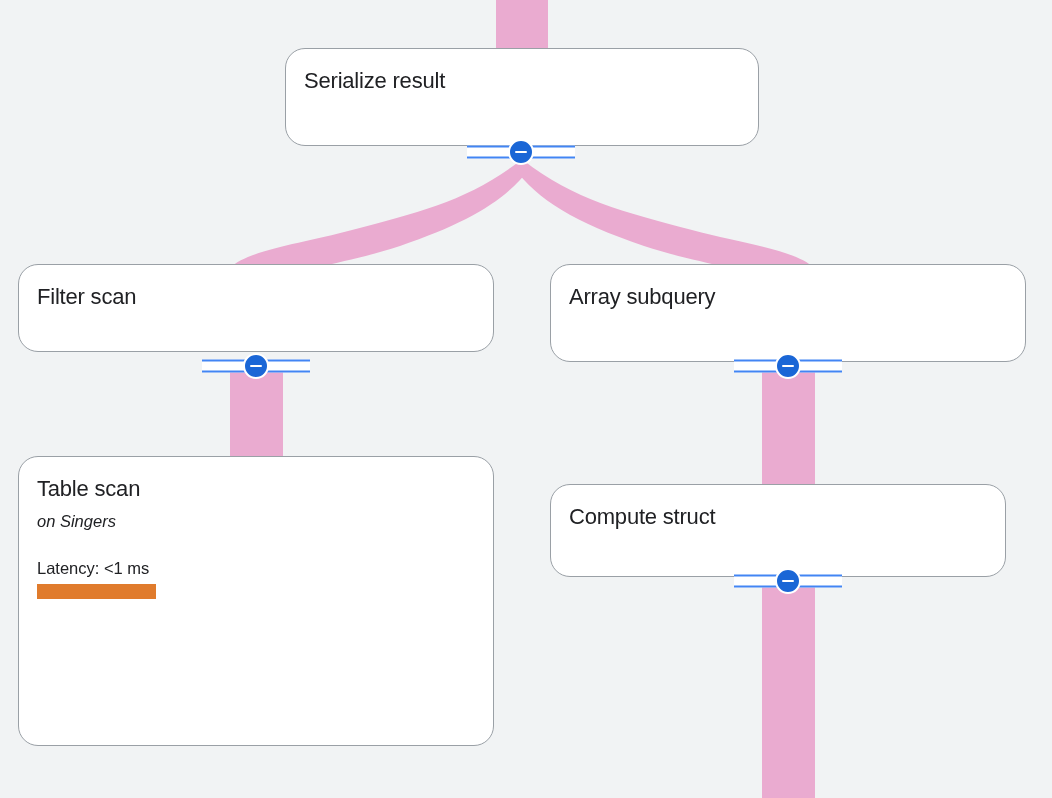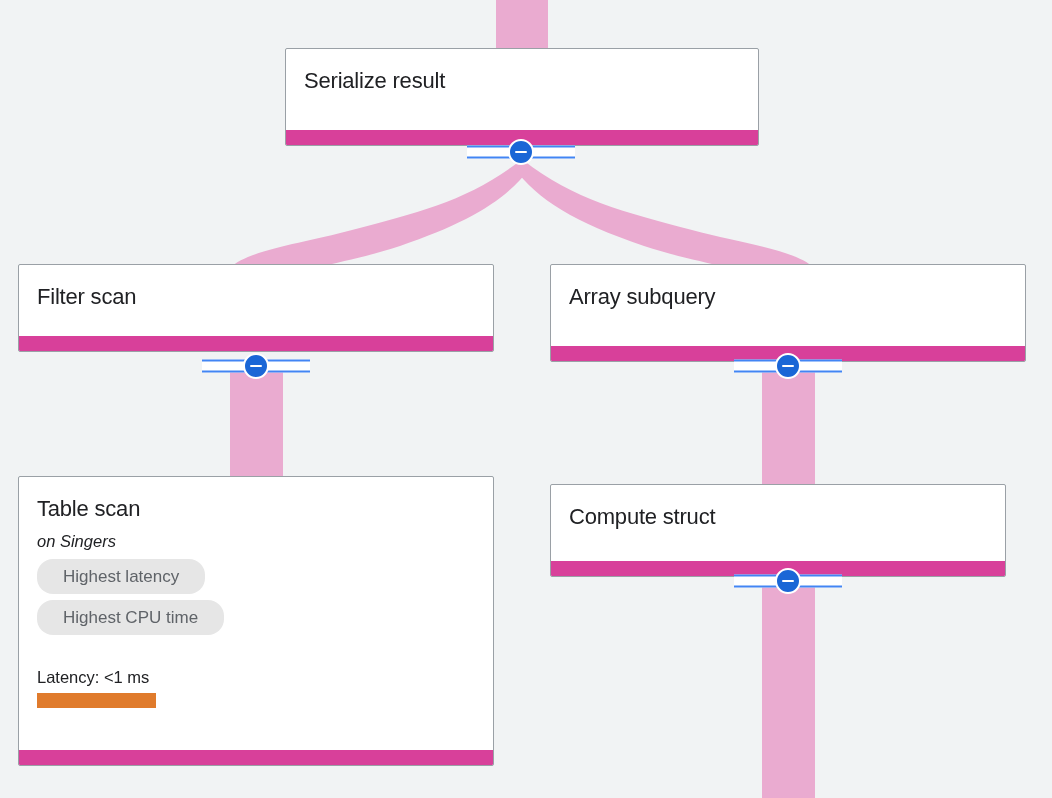--- a/index.html
+++ b/index.html
@@ -21,24 +21,24 @@
     width: 1052px;
     height: 798px;
   }
 
   
   .node {
     position: absolute;
     box-sizing: border-box;
     background: #ffffff;
     border: 1px solid #9aa0a6;
-    border-radius: 2px;
+    border-radius: 20px;
     overflow: hidden;
     display: flex;
-    flex-direction: column;
+    flex-direction: row;
   }
   .node-body {
     flex: 1 1 auto;
     padding: 18px 18px 4px 18px;
     min-width: 0;
   }
   .node-title {
     font-size: 22px;
     line-height: 28px;
     color: #202124;
@@ -202,28 +202,24 @@
       <div class="node-title">Array subquery</div>
     </div>
     <div class="node-footer"></div>
   </div>
   <div class="toggle" style="left:788px; top:366px;">
     <div class="rail left"></div>
     <div class="rail right"></div>
     <div class="knob"></div>
   </div>
 
-  <div class="node" style="left:18px; top:476px; width:476px; height:290px;">
+  <div class="node" style="left:18px; top:456px; width:476px; height:290px;">
     <div class="node-body">
       <div class="node-title">Table scan</div>
       <div class="node-subtitle">on Singers</div>
-      <div class="chips">
-        <div><span class="chip">Highest latency</span></div>
-        <div><span class="chip">Highest CPU time</span></div>
-      </div>
       <div class="metrics">
         <div class="metric">
           <div class="metric-label">Latency: &lt;1 ms</div>
           <div class="metric-bar" style="width:119px;"></div>
         </div>
       </div>
     </div>
     <div class="node-footer"></div>
   </div>
 

